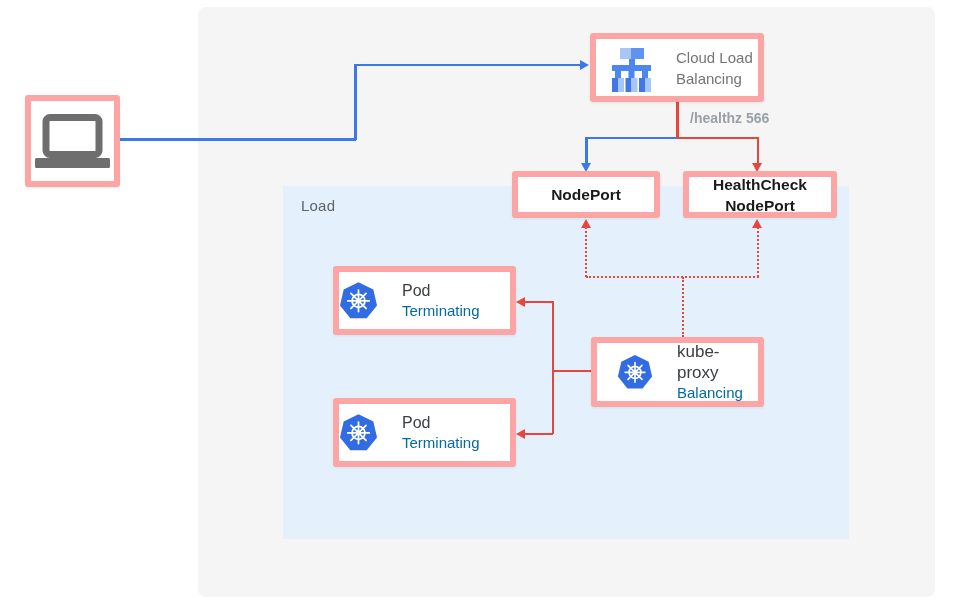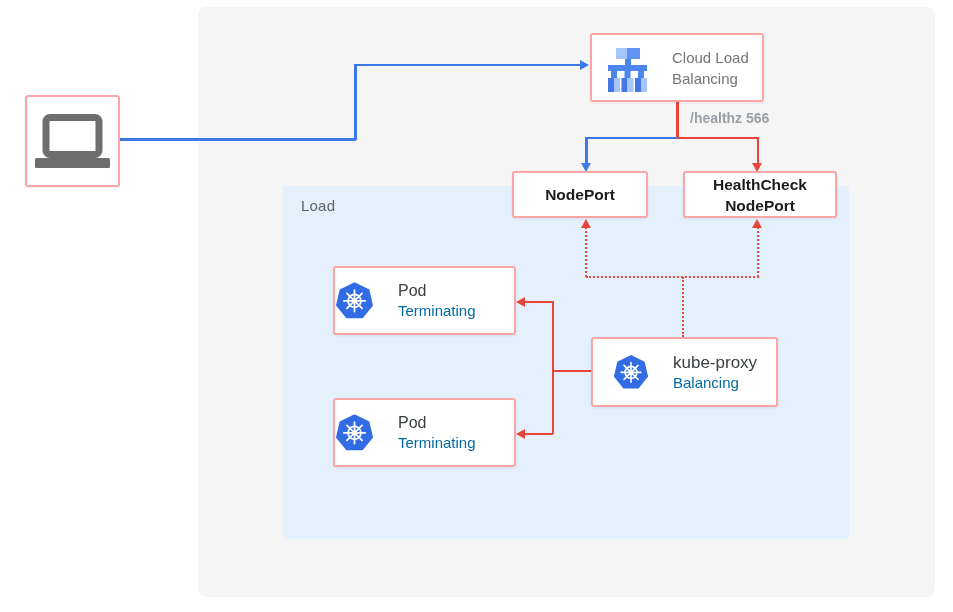--- a/index.html
+++ b/index.html
@@ -12,21 +12,21 @@
     background:#f5f5f5;border-radius:8px;
   }
   .panel-nodes{
     position:absolute;left:283px;top:186px;width:566px;height:353px;
     background:#e4f1fc;
   }
   .panel-nodes .panel-label{
     position:absolute;left:18px;top:11px;font-size:15px;color:#5f6368;letter-spacing:.2px;
   }
   .box{
-    position:absolute;background:#ffffff;border:2px solid #fca5a5;border-radius:3px;
+    position:absolute;background:#ffffff;border:6px solid #fca5a5;border-radius:3px;
     box-shadow:0 1px 3px rgba(0,0,0,.07);box-sizing:border-box;
   }
   .resource{display:flex;align-items:center;}
   .resource .txt{margin-left:24px;display:flex;flex-direction:column;justify-content:center;}
   .resource .title{font-size:16px;color:#3c4043;line-height:21px;}
   .resource .subtitle{font-size:15px;color:#0369a1;line-height:20px;}
   .portbox{
     display:flex;align-items:center;justify-content:center;text-align:center;
     font-weight:bold;font-size:15.5px;color:#1b1b1b;line-height:21px;padding:0 8px;
   }
@@ -112,21 +112,21 @@
       <rect x="27" y="34" width="6" height="14" fill="#4377e8"></rect>
         <rect x="33" y="34" width="6" height="14" fill="#a6c5fa"></rect>
     </svg>
     <div class="txt">
       <span class="title">Cloud Load Balancing</span>
     </div>
   </div>
 
   <span class="annotation">/healthz 566</span>
 
-  <div class="box portbox" style="left:512px;top:171px;width:136px;height:47px;">
+  <div class="box portbox" style="left:512px;top:171px;width:148px;height:47px;">
     <span>NodePort</span>
   </div>
 
   <div class="box portbox" style="left:683px;top:171px;width:154px;height:47px;">
     <span style="width:110px;">HealthCheck NodePort</span>
   </div>
 
   <div class="box resource" style="left:333px;top:266px;width:183px;height:69px;">
     <svg class="icon" width="39" height="39" viewBox="0 0 100 100">
       <polygon points="50,3 88,21.5 97.5,62.5 71,95.5 29,95.5 2.5,62.5 12,21.5" fill="#326ce5"></polygon>
@@ -146,21 +146,21 @@
       <path d="M50 51L50 23.5 M50 51L69.4 31.6 M50 51L77.5 51 M50 51L69.4 70.4 M50 51L50 78.5 M50 51L30.6 70.4 M50 51L22.5 51 M50 51L30.6 31.6" stroke="#fff" stroke-width="4.5" stroke-linecap="round" fill="none"></path>
       <circle cx="50" cy="51" r="16.5" fill="none" stroke="#fff" stroke-width="4.5"></circle>
       <circle cx="50" cy="51" r="6" fill="#fff"></circle>
     </svg>
     <div class="txt">
       <span class="title">Pod</span>
       <span class="subtitle">Terminating</span>
     </div>
   </div>
 
-  <div class="box resource kp" style="left:591px;top:337px;width:187px;height:70px;padding-left:20px;">
+  <div class="box resource kp" style="left:591px;top:337px;width:173px;height:70px;padding-left:20px;">
     <svg class="icon" width="36" height="36" viewBox="0 0 100 100">
       <polygon points="50,3 88,21.5 97.5,62.5 71,95.5 29,95.5 2.5,62.5 12,21.5" fill="#326ce5"></polygon>
       <path d="M50 51L50 23.5 M50 51L69.4 31.6 M50 51L77.5 51 M50 51L69.4 70.4 M50 51L50 78.5 M50 51L30.6 70.4 M50 51L22.5 51 M50 51L30.6 31.6" stroke="#fff" stroke-width="4.5" stroke-linecap="round" fill="none"></path>
       <circle cx="50" cy="51" r="16.5" fill="none" stroke="#fff" stroke-width="4.5"></circle>
       <circle cx="50" cy="51" r="6" fill="#fff"></circle>
     </svg>
     <div class="txt">
       <span class="title">kube-proxy</span>
       <span class="subtitle">Balancing</span>
     </div>

